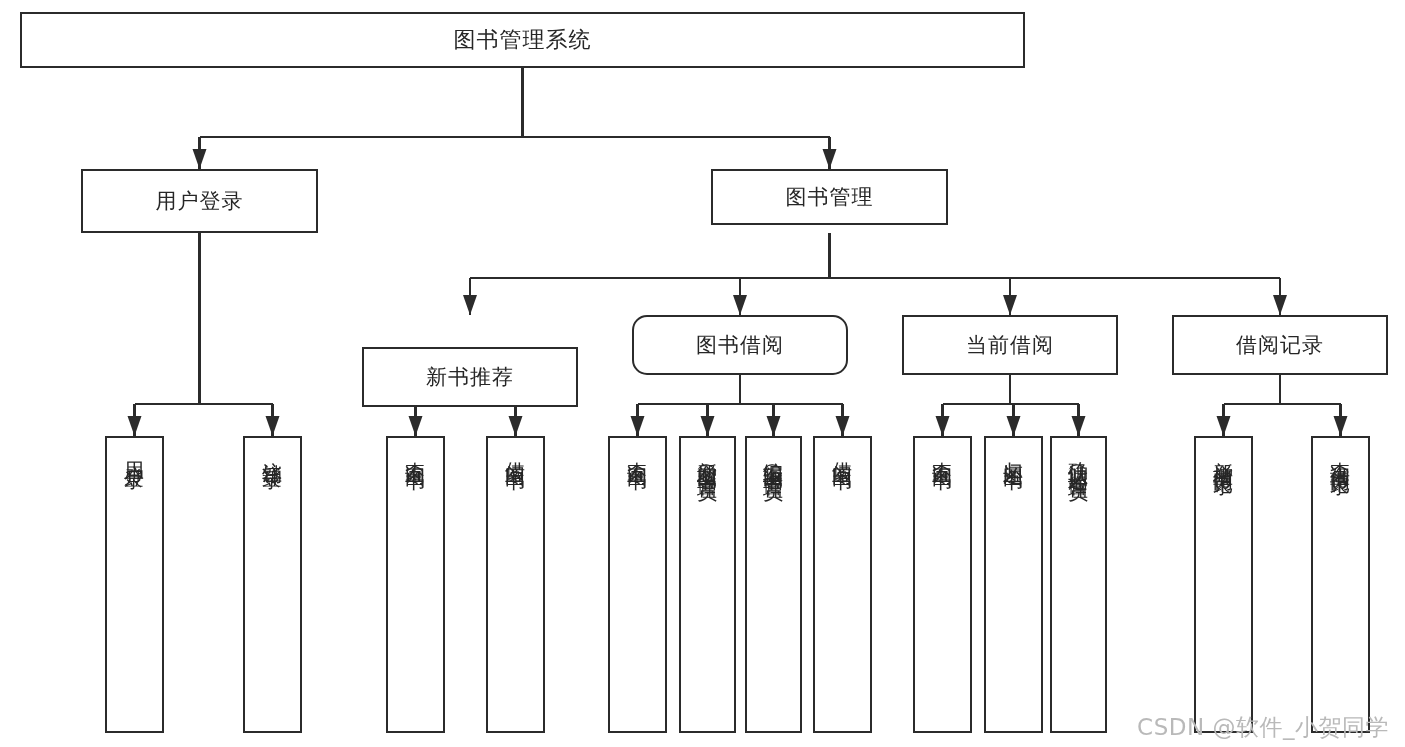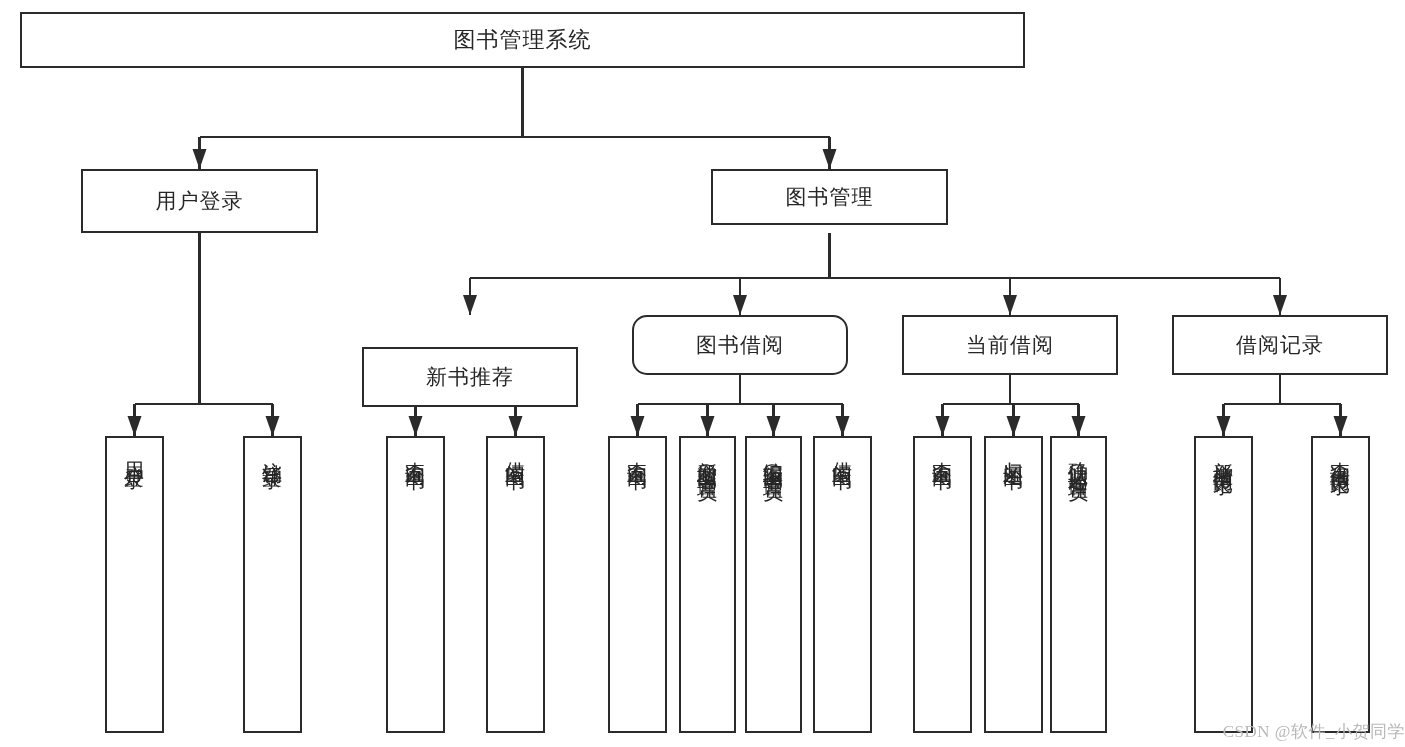--- a/index.html
+++ b/index.html
@@ -38,27 +38,26 @@
   .node.vert .lbl{
     writing-mode:vertical-rl;
     text-orientation:upright;
     font-size:20px;
     letter-spacing:3px;
     line-height:1;
   }
   .node.root .lbl{font-size:22px;}
   #watermark{
     position:absolute;
-    right:0;bottom:4px;
-    font-size:17px;
+    right:16px;bottom:4px;
+    font-size:23px;
     color:#b9b9b9;
     letter-spacing:.5px;
     user-select:none;
     white-space:pre;
-    font-family:Liberation Serif, serif;
   }
 </style>
 </head>
 <body>
 
 <div id="diagram-root">
   <svg id="edges" viewBox="0 0 1405 747">
       <line x1="522.5" y1="68" x2="522.5" y2="137" stroke="#2b2b2b" stroke-width="2.5" shape-rendering="crispEdges"></line>
       <line x1="199.5" y1="137" x2="829.5" y2="137" stroke="#2b2b2b" stroke-width="2.5" shape-rendering="crispEdges"></line>
       <line x1="199.5" y1="137" x2="199.5" y2="169" stroke="#2b2b2b" stroke-width="2.5" shape-rendering="crispEdges"></line>

